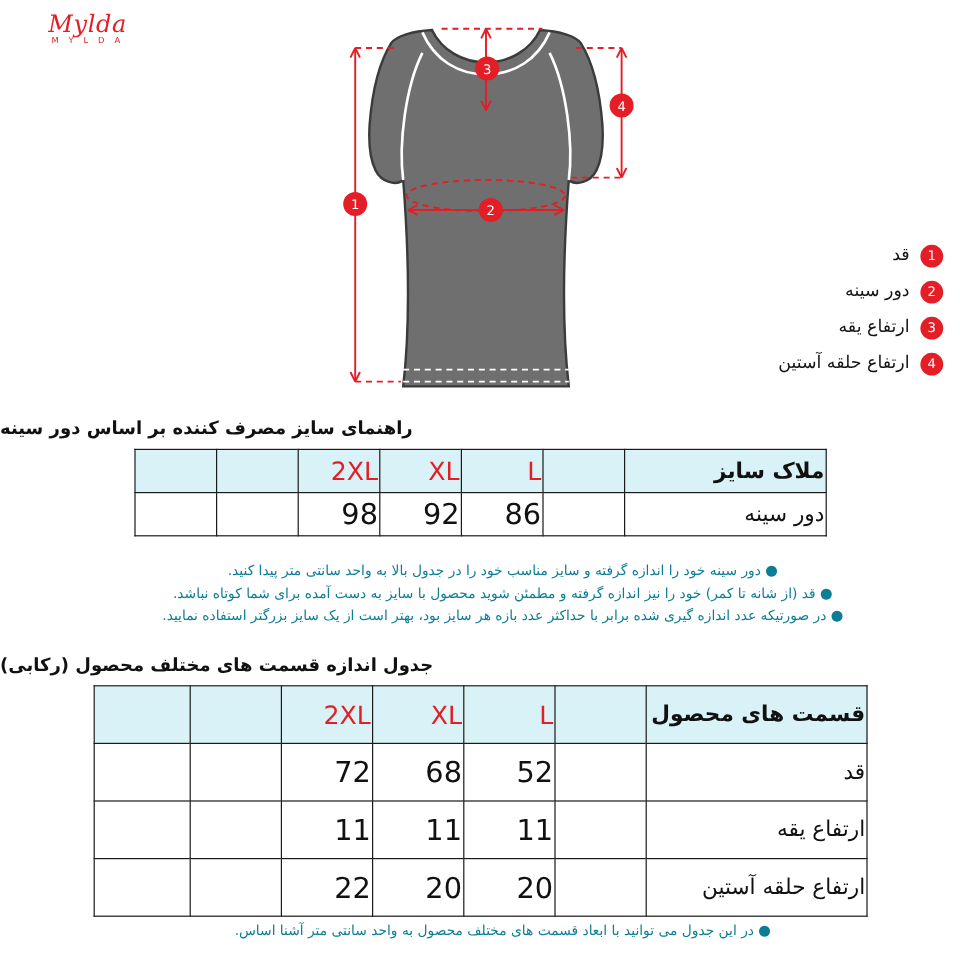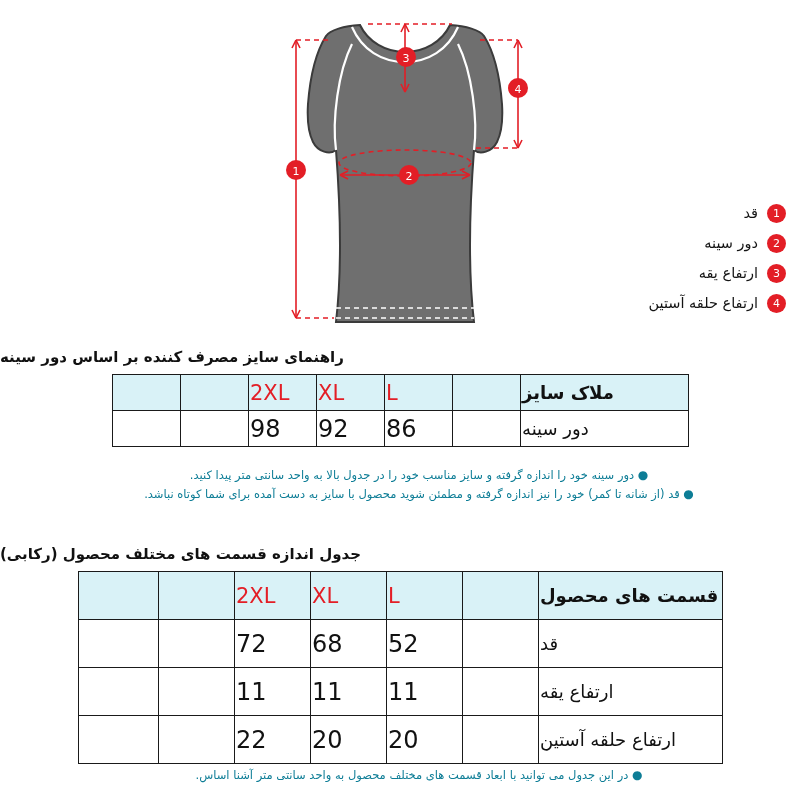--- a/index.html
+++ b/index.html
@@ -101,21 +101,21 @@
   #title-2 { top: 545px; }
 
   
   table {
     border-collapse: collapse;
     direction: rtl;
     table-layout: fixed;
   }
   table td {
     border: 1px solid #1a1a1a;
-    text-align: left;
+    text-align: right;
     vertical-align: middle;
     background: #ffffff;
     margin-top: 24px;
   }
   .hdr td {
     background: #d9f2f7;
   }
   .label-cell {
     font-size: 18px;
     color: #111;
@@ -169,20 +169,24 @@
   .note .dot {
     color: #0d7d96;
     font-size: 12px;
   }
 </style>
 </head>
 <body>
 
 <div class="page">
 
+  <div class="brand">
+    <div class="brand-text">Mylda</div>
+    <div class="brand-sub">M Y L D A</div>
+  </div>
 
   <div class="illustration">
     <svg width="800" height="350" viewBox="0 0 800 350" xmlns="http://www.w3.org/2000/svg">
 
       <g>
         <path d="M326 36
                  C330 30 344 26 360 25
                  C368 40 388 50 405 50
                  C422 50 442 40 450 25
                  C466 26 480 30 484 36
@@ -309,20 +313,24 @@
 
   <div class="notes" id="notes-1">
     <div class="note">
       <span class="dot">●</span>
       <span>دور سینه خود را اندازه گرفته و سایز مناسب خود را در جدول بالا به واحد سانتی متر پیدا کنید.</span>
     </div>
     <div class="note">
       <span class="dot">●</span>
       <span>قد (از شانه تا کمر) خود را نیز اندازه گرفته و مطمئن شوید محصول با سایز به دست آمده برای شما کوتاه نباشد.</span>
     </div>
+    <div class="note">
+      <span class="dot">●</span>
+      <span>در صورتیکه عدد اندازه گیری شده برابر با حداکثر عدد بازه هر سایز بود، بهتر است از یک سایز بزرگتر استفاده نمایید.</span>
+    </div>
   </div>
 
   <div class="section-title" id="title-2">جدول اندازه قسمت های مختلف محصول (رکابی)</div>
 
   <table id="table-2">
     <colgroup>
       <col style="width:184px">
       <col style="width:76px">
       <col style="width:76px">
       <col style="width:76px">

